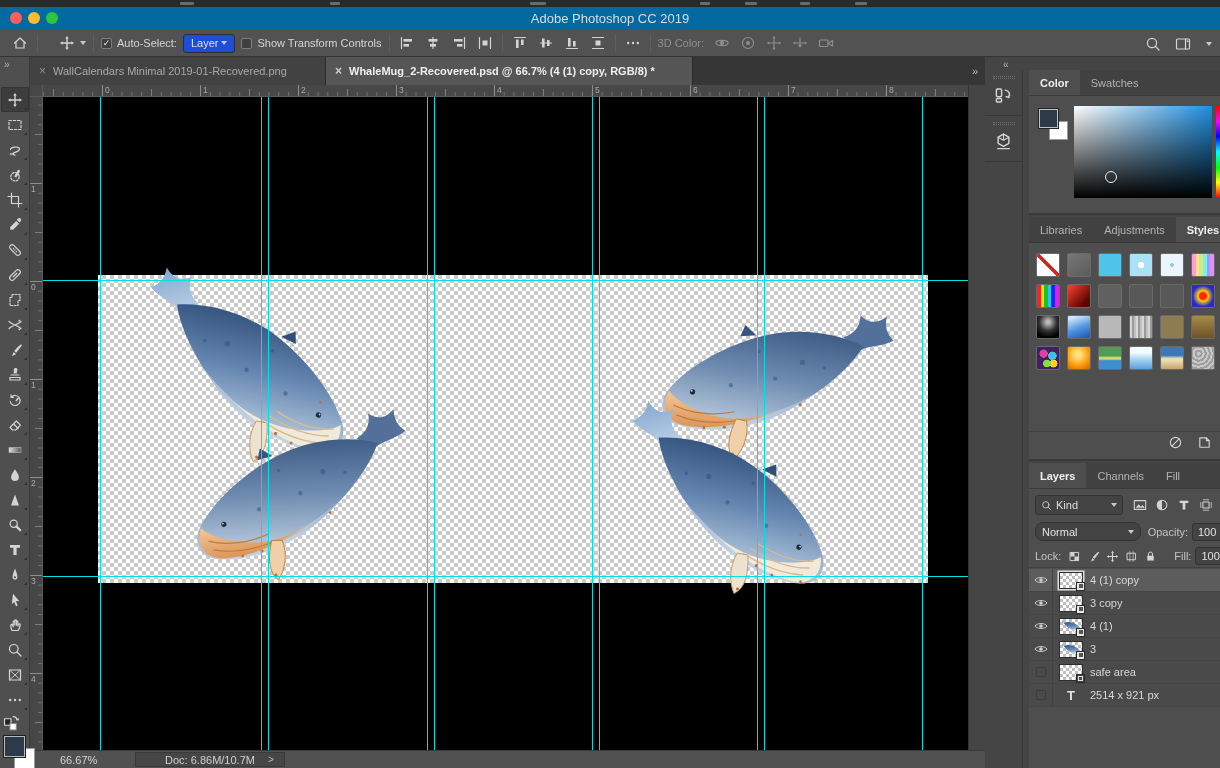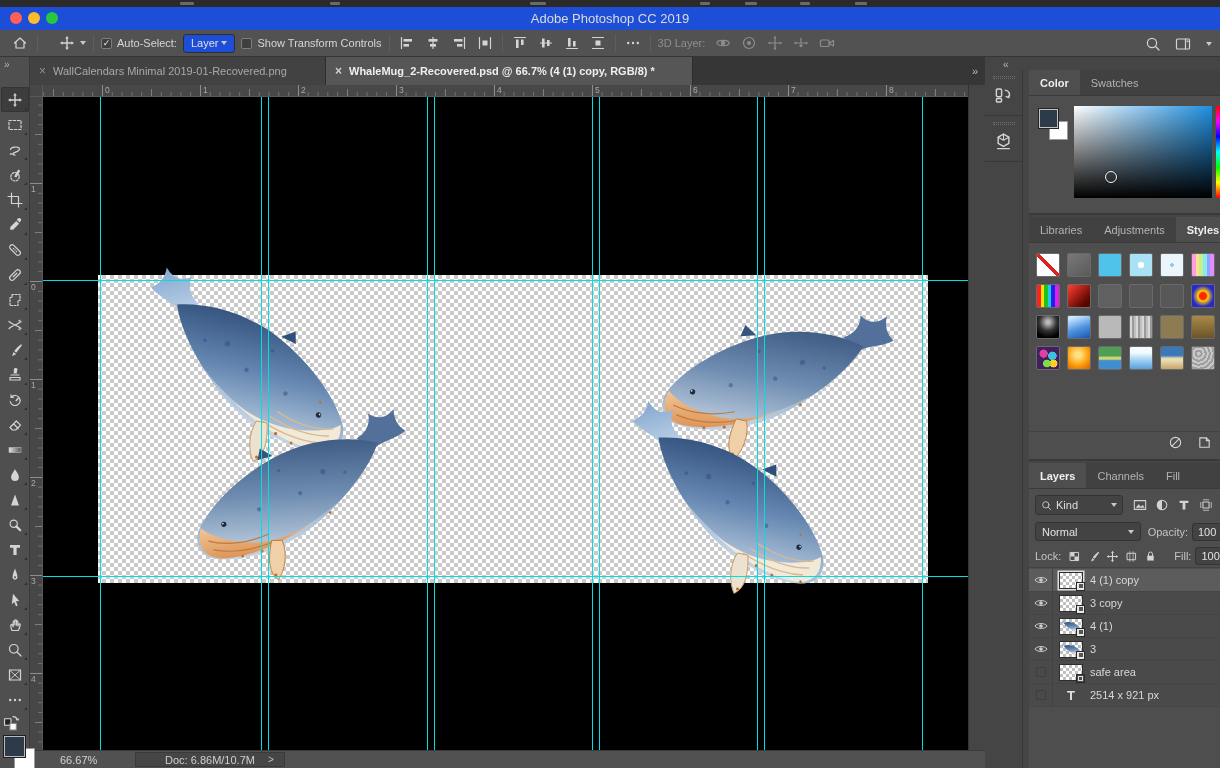--- a/index.html
+++ b/index.html
@@ -4,21 +4,21 @@
 <style>
   * { margin:0; padding:0; box-sizing:border-box; }
   html,body { background:#222; }
   #app{ position:relative; width:1220px; height:768px; overflow:hidden;
         font-family:"Liberation Sans", sans-serif; font-size:11px; color:#cfcfcf;
         background:#3c3c3c; user-select:none;}
   
   .sliver{position:absolute;left:0;top:0;width:1220px;height:7px;background:#2a2a2a;overflow:hidden;}
   .sliver i{position:absolute;top:2px;height:3px;background:#6a6a6a;border-radius:1px;}
   
-  .titlebar{position:absolute;left:0;top:7px;width:1220px;height:35px;background:#1d4ed8;border-bottom:1px solid #404040;}
+  .titlebar{position:absolute;left:0;top:7px;width:1220px;height:35px;background:#0369a1;border-bottom:1px solid #404040;}
   .traffic{position:absolute;top:5px;width:12px;height:12px;border-radius:50%;}
   .t-close{left:10px;background:#ff5f57;}
   .t-min{left:28px;background:#febb2e;}
   .t-zoom{left:46px;background:#28c83f;}
   .wtitle{position:absolute;left:0;right:0;top:4px;text-align:center;font-size:13px;color:#dcdcdc;}
   
   .optionsbar{position:absolute;left:0;top:30px;width:1220px;height:27px;background:#525252;border-bottom:1px solid #353535;display:flex;align-items:center;}
   .ob-sep{width:1px;height:18px;background:#434343;border-right:1px solid #5e5e5e;margin:0 7px;}
   .ob-icon{width:20px;height:18px;display:flex;align-items:center;justify-content:center;flex:0 0 auto;}
   .ob-icon svg{width:16px;height:16px;}
@@ -111,21 +111,21 @@
   .pstyles-footer{position:absolute;left:0;bottom:6px;width:197px;height:22px;border-top:1px solid #424242;display:flex;justify-content:flex-end;align-items:center;gap:14px;padding-right:14px;}
   .pstyles-footer svg, .players-footer svg{width:15px;height:15px;}
   .p-layers{top:393px;height:305px;}
   .filterrow{position:absolute;left:0;top:30px;width:197px;height:24px;display:flex;align-items:center;}
   .kindbox{margin-left:6px;width:88px;height:20px;background:#434343;border:1px solid #333;border-radius:3px;display:flex;align-items:center;padding:0 5px;color:#dedede;}
   .kindbox svg{width:11px;height:11px;margin-right:4px;}
   .kindbox .chev{margin-left:auto;}
   .fico{width:22px;height:20px;display:flex;align-items:center;justify-content:center;}
   .fico svg{width:14px;height:14px;}
   .blendrow{position:absolute;left:0;top:57px;width:197px;height:23px;display:flex;align-items:center;}
-  .blendsel{margin-left:6px;width:126px;height:19px;background:#434343;border:1px solid #333;border-radius:3px;display:flex;align-items:center;padding:0 6px;color:#e2e2e2;}
+  .blendsel{margin-left:6px;width:126px;height:19px;background:#434343;border:1px solid #333;border-radius:8px;display:flex;align-items:center;padding:0 6px;color:#e2e2e2;}
   .blendsel .chev{margin-left:auto;}
   .minilabel{color:#c3c3c3;margin-left:7px;white-space:nowrap;}
   .valbox{width:34px;height:18px;background:#434343;border:1px solid #333;border-radius:3px;color:#e2e2e2;display:flex;align-items:center;padding-left:5px;margin-left:4px;flex:0 0 auto;}
   .lockrow{position:absolute;left:0;top:82px;width:197px;height:23px;display:flex;align-items:center;border-bottom:1px solid #424242;}
   .lockrow .fico{width:19px;}
   .lockrow .fico svg{width:13px;height:13px;}
   #layersList{position:absolute;left:0;top:106px;width:197px;}
   .lrow{position:relative;height:23px;display:flex;align-items:center;border-bottom:1px solid #454545;background:#4a4a4a;}
   .lrow.sel{background:#5c5c5c;}
   .eyecell{width:24px;height:23px;border-right:1px solid #424242;display:flex;align-items:center;justify-content:center;}
@@ -329,21 +329,21 @@
     <span class="ob-icon" id="moreOptsIcon">
         <svg viewBox="0 0 16 16" fill="none" stroke="#d4d4d4" stroke-width="1.2" stroke-linecap="round" stroke-linejoin="round">
           <g fill="#d4d4d4" stroke="none">
             <circle cx="3.2" cy="8" r="1.2"></circle>
             <circle cx="8" cy="8" r="1.2"></circle>
             <circle cx="12.8" cy="8" r="1.2"></circle>
           </g>
         </svg>
       </span>
     <span class="ob-sep"></span>
-    <span class="ob-label" style="opacity:.45">3D Layer:</span>
+    <span class="ob-label" style="opacity:.45">3D Color:</span>
     <span class="dim3d" id="mode3dGroup" style="margin-left:8px">
         <span class="ob-icon">
           <svg viewBox="0 0 16 16" fill="none" stroke="#d4d4d4" stroke-width="1.2" stroke-linecap="round" stroke-linejoin="round">
             <ellipse cx="8" cy="8" rx="6" ry="2.6"></ellipse>
             <circle cx="8" cy="8" r="2.2" fill="#d4d4d4" stroke="none"></circle>
           </svg>
         </span>
         <span class="ob-icon">
           <svg viewBox="0 0 16 16" fill="none" stroke="#d4d4d4" stroke-width="1.2" stroke-linecap="round" stroke-linejoin="round">
             <circle cx="8" cy="8" r="5.5"></circle>

